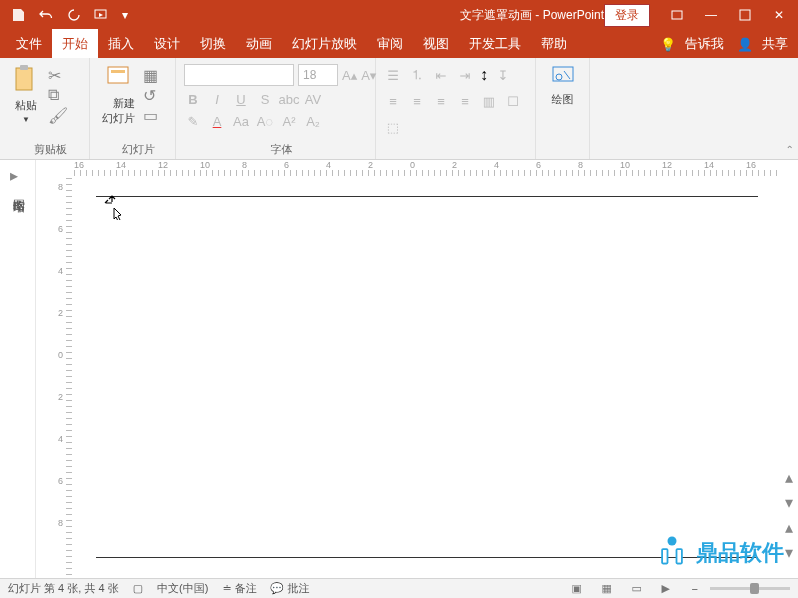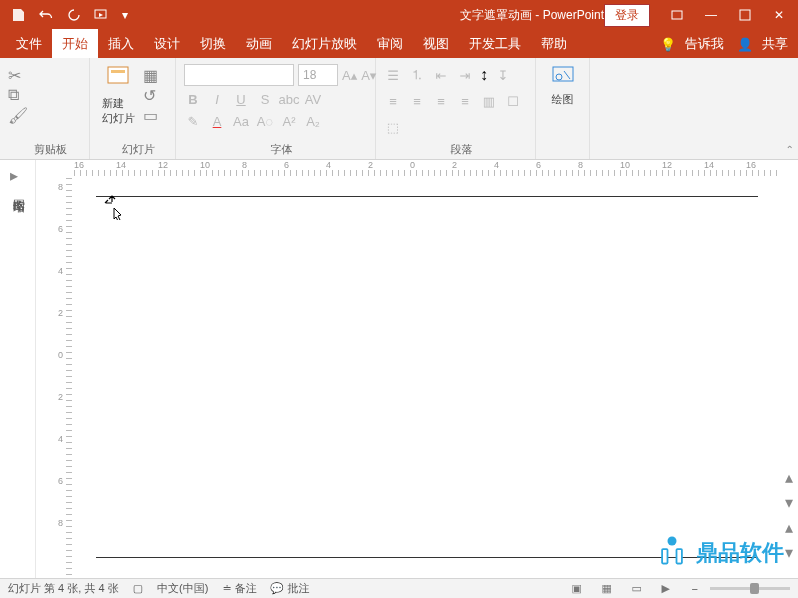--- a/index.html
+++ b/index.html
@@ -111,37 +111,45 @@
     <span>💡</span>
     <div class="tab" style="padding:6px 4px">告诉我</div>
     <span style="margin-left:6px">👤</span>
     <div class="tab" style="padding:6px 4px">共享</div>
   </div>
 </div>
 
 <div class="ribbon">
   <div class="rgroup" style="width:90px">
     <div style="display:flex;gap:4px">
+      <div class="big-btn">
+        <svg width="28" height="32" viewBox="0 0 28 32">
+            <rect x="4" y="4" width="16" height="22" fill="#f9d38c" stroke="#c79b3f"></rect>
+            <rect x="8" y="1" width="8" height="5" rx="1" fill="#bbb"></rect>
+          </svg>
+        <span>粘贴</span>
+        <span style="font-size:8px">▼</span>
+      </div>
       <div class="small-icons">
         <div class="si">✂</div>
         <div class="si">⧉</div>
         <div class="si">🖌</div>
       </div>
     </div>
     <div class="rgroup-label">剪贴板</div>
   </div>
 
   <div class="rgroup" style="width:86px">
     <div style="display:flex;gap:4px">
       <div class="big-btn">
         <svg width="28" height="30" viewBox="0 0 28 30">
             <rect x="3" y="3" width="20" height="16" fill="#fff" stroke="#d88c3a"></rect>
             <rect x="6" y="6" width="14" height="3" fill="#f3c176"></rect>
           </svg>
-        <span style="white-space:pre;text-align:left">新建
+        <span style="white-space:pre;text-align:right">新建
 幻灯片</span>
       </div>
       <div class="small-icons">
         <div class="si">▦</div>
         <div class="si">↺</div>
         <div class="si">▭</div>
       </div>
     </div>
     <div class="rgroup-label">幻灯片</div>
   </div>
@@ -195,21 +203,20 @@
         <span class="fmt-btn">≡</span>
         <span class="fmt-btn">≡</span>
         <span class="fmt-btn">≡</span>
         <span class="fmt-btn">▥</span>
         <span class="fmt-btn">☐</span>
       </div>
       <div class="btn-row">
         <span class="fmt-btn">⬚</span>
       </div>
     </div>
-    <div class="rgroup-label">段落</div>
   </div>
 
   <div class="rgroup" style="width:54px">
     <div class="big-btn">
       <svg width="26" height="26" viewBox="0 0 26 26">
           <rect x="3" y="3" width="20" height="14" fill="none" stroke="#3a8bd8"></rect>
           <circle cx="9" cy="13" r="3" fill="none" stroke="#3a8bd8"></circle>
           <path d="M14 7l6 8" stroke="#3a8bd8"></path>
         </svg>
       <span>绘图</span>

